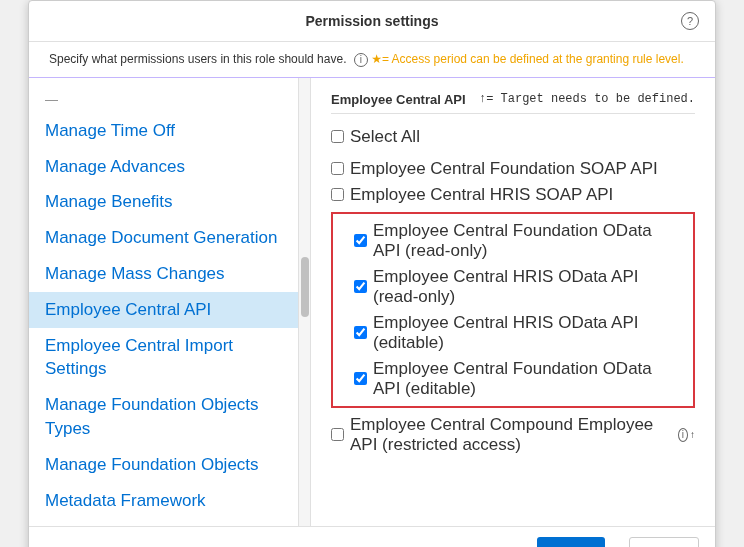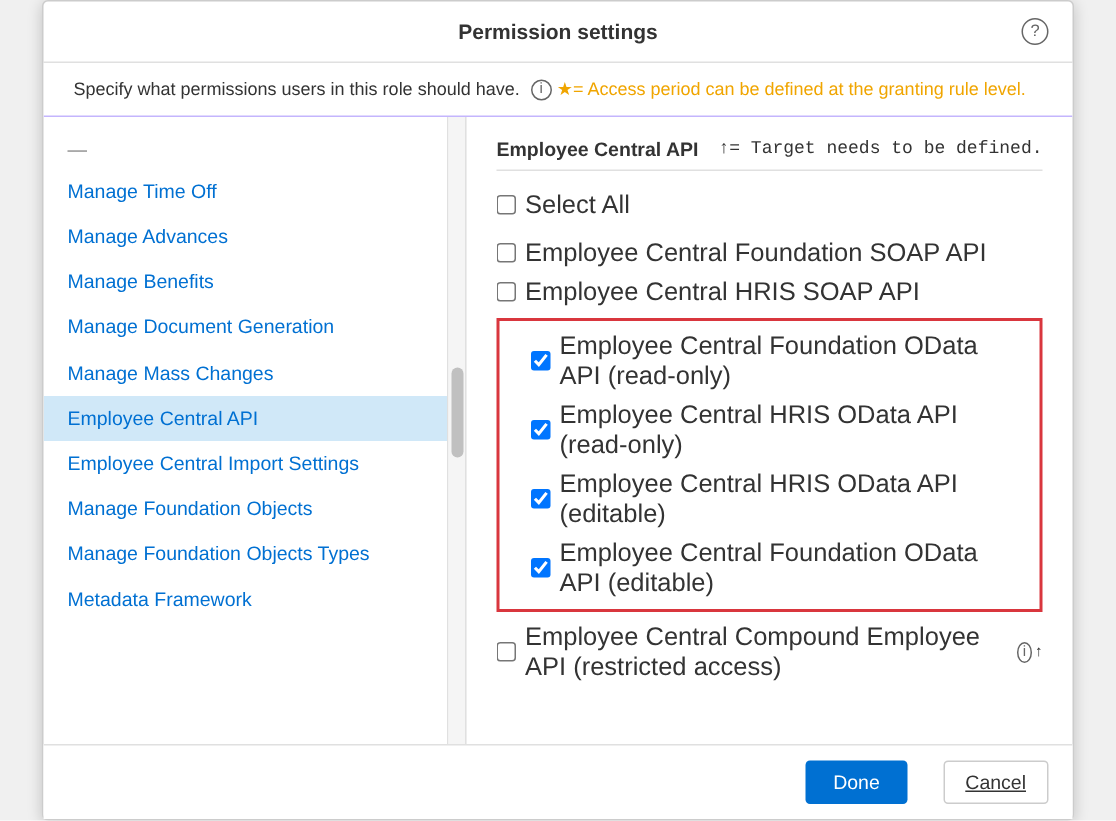--- a/index.html
+++ b/index.html
@@ -75,21 +75,21 @@
     .sidebar {
       width: 270px;
       border-right: 1px solid #e0e0e0;
       overflow-y: auto;
       padding: 8px 0;
     }
     .sidebar-item {
       padding: 6px 16px;
       cursor: pointer;
       color: #0070d2;
-      font-size: 13px;
+      font-size: 17px;
       line-height: 1.4;
     }
     .sidebar-item.active {
       background: #d0e8f8;
       color: #0070d2;
       font-weight: normal;
     }
     .scrollbar-area {
       width: 12px;
       background: #f5f5f5;
@@ -233,22 +233,22 @@
       <div class="sidebar">
         <div class="sidebar-top-item">—</div>
 
         <div class="sidebar-item">Manage Time Off</div>
         <div class="sidebar-item">Manage Advances</div>
         <div class="sidebar-item">Manage Benefits</div>
         <div class="sidebar-item">Manage Document Generation</div>
         <div class="sidebar-item">Manage Mass Changes</div>
         <div class="sidebar-item active">Employee Central API</div>
         <div class="sidebar-item">Employee Central Import Settings</div>
+        <div class="sidebar-item">Manage Foundation Objects Types</div>
         <div class="sidebar-item">Manage Foundation Objects</div>
-        <div class="sidebar-item">Manage Foundation Objects Types</div>
         <div class="sidebar-item">Metadata Framework</div>
       </div>
 
       <div class="scrollbar-area">
         <div class="scrollbar-thumb"></div>
       </div>
 
       <div class="main-content">
         <div class="section-header">
           <span class="section-title">Employee Central API</span>

